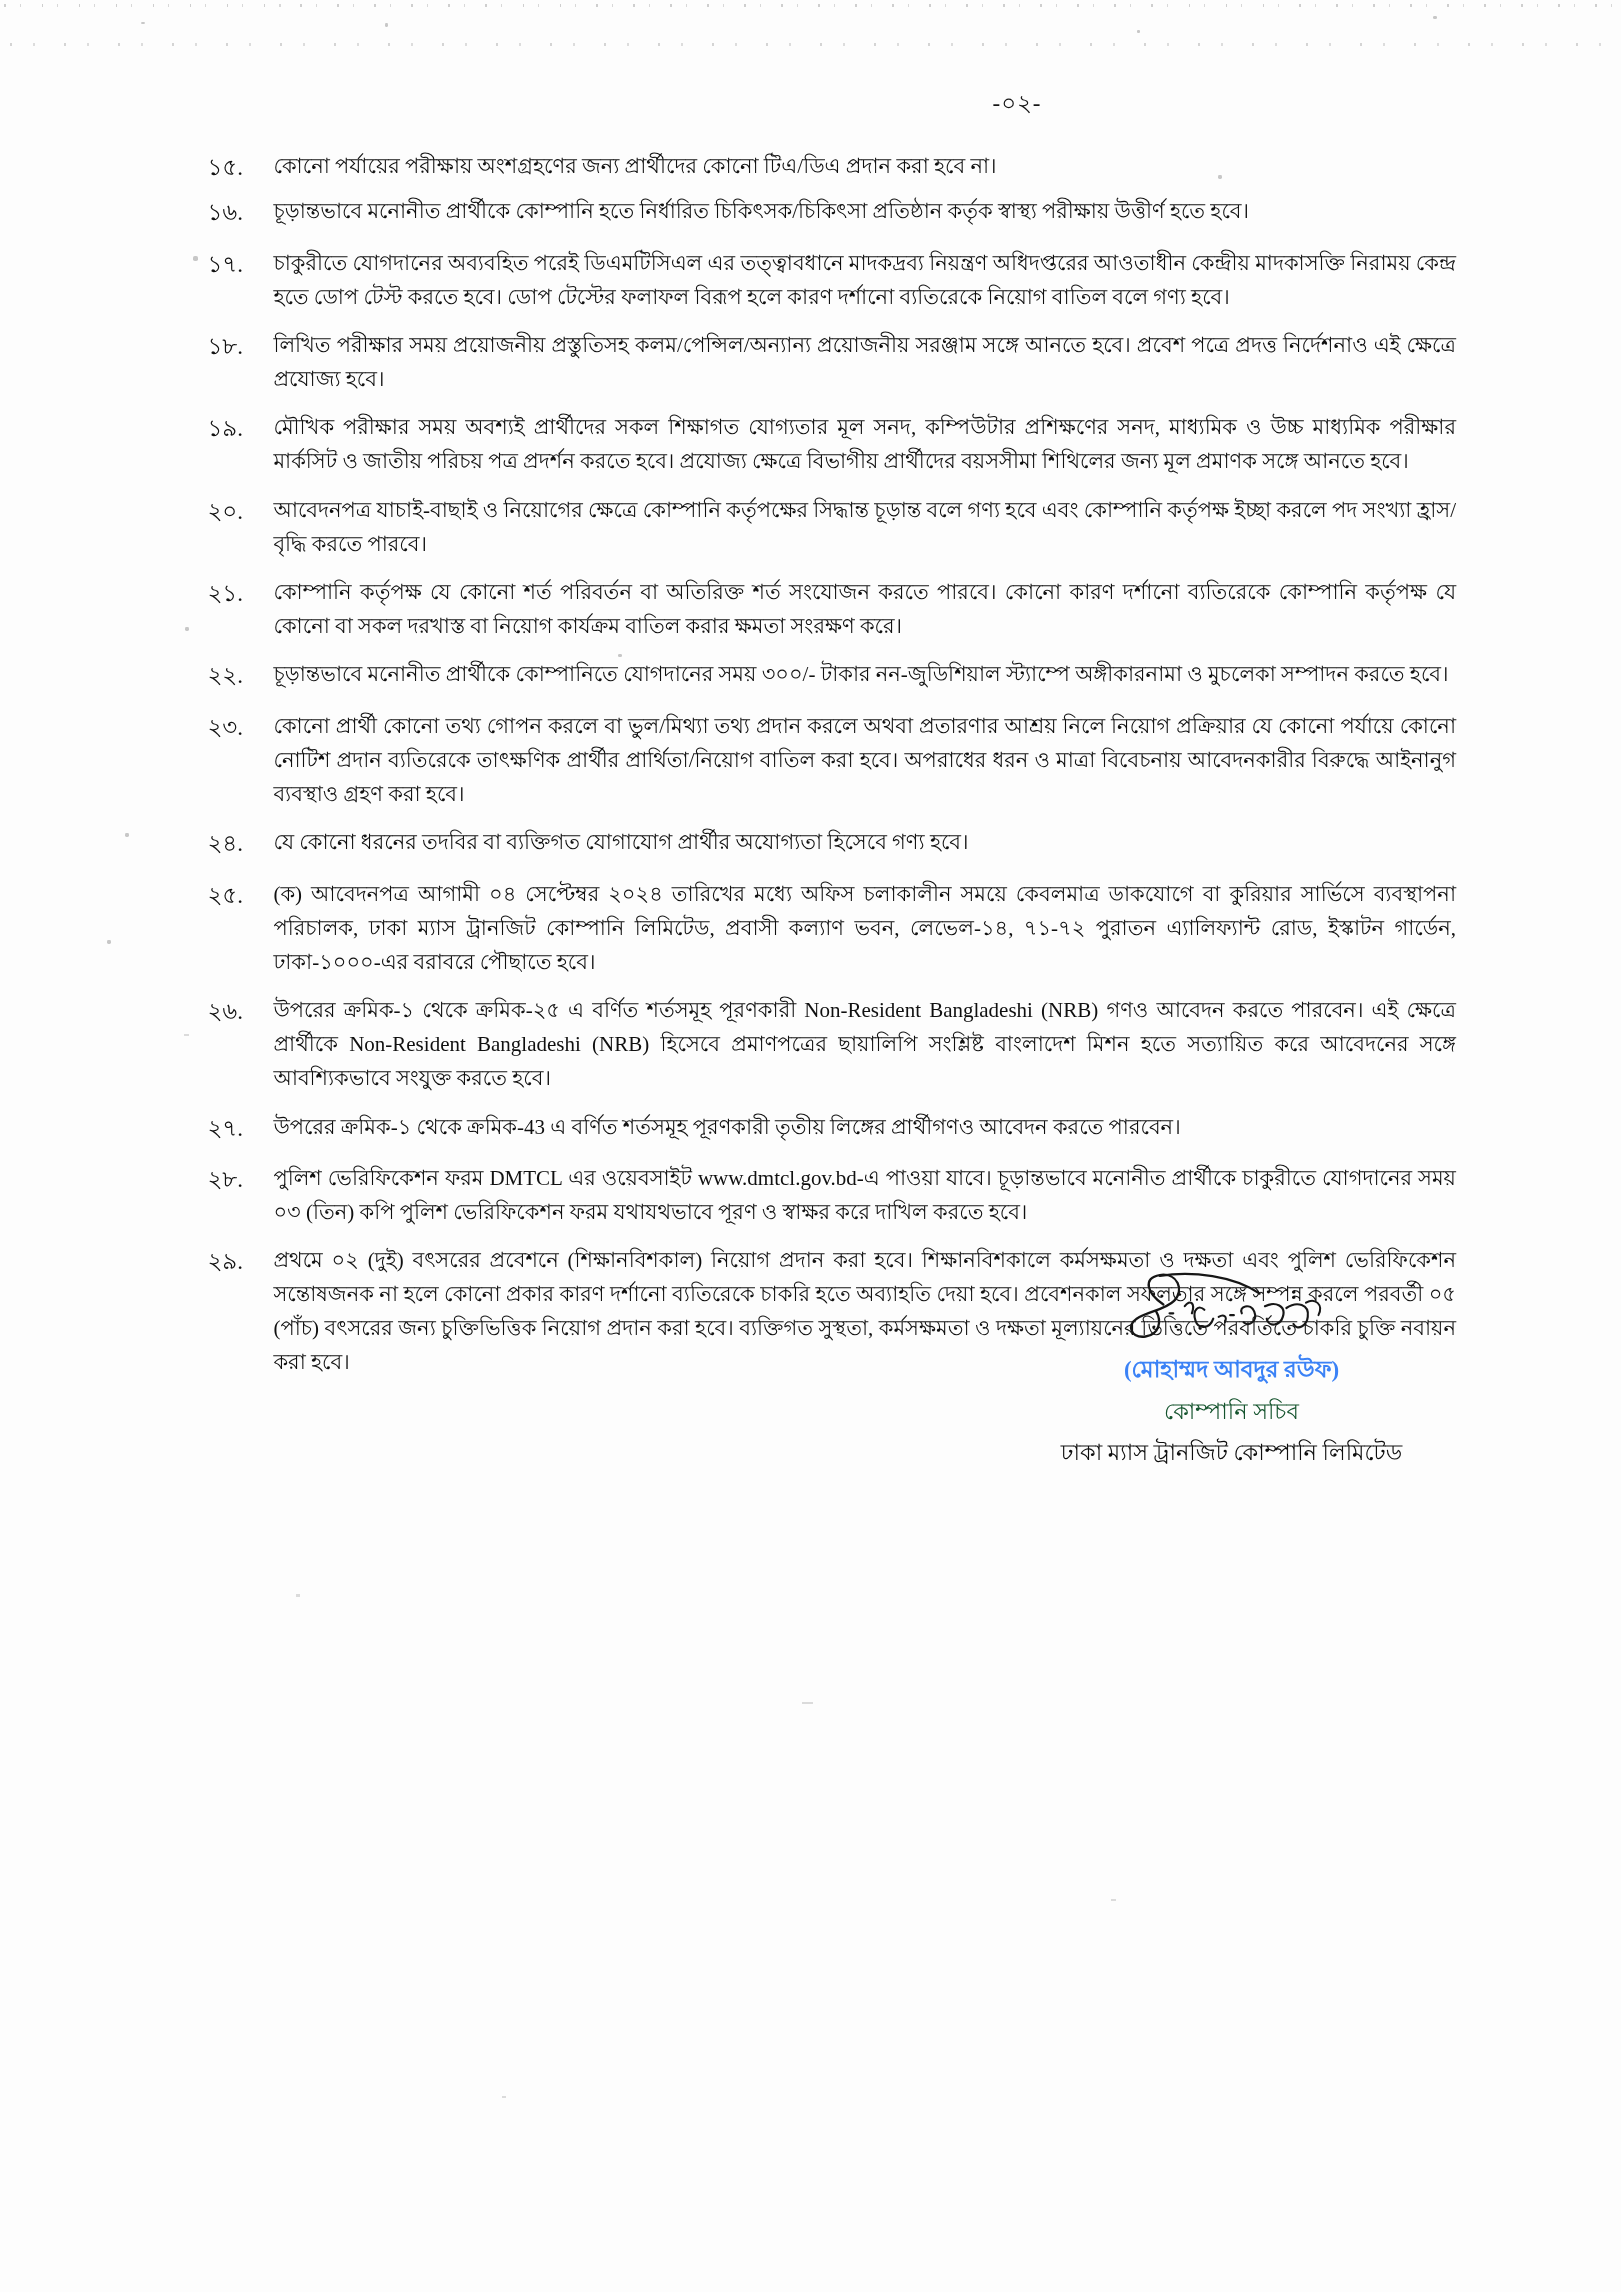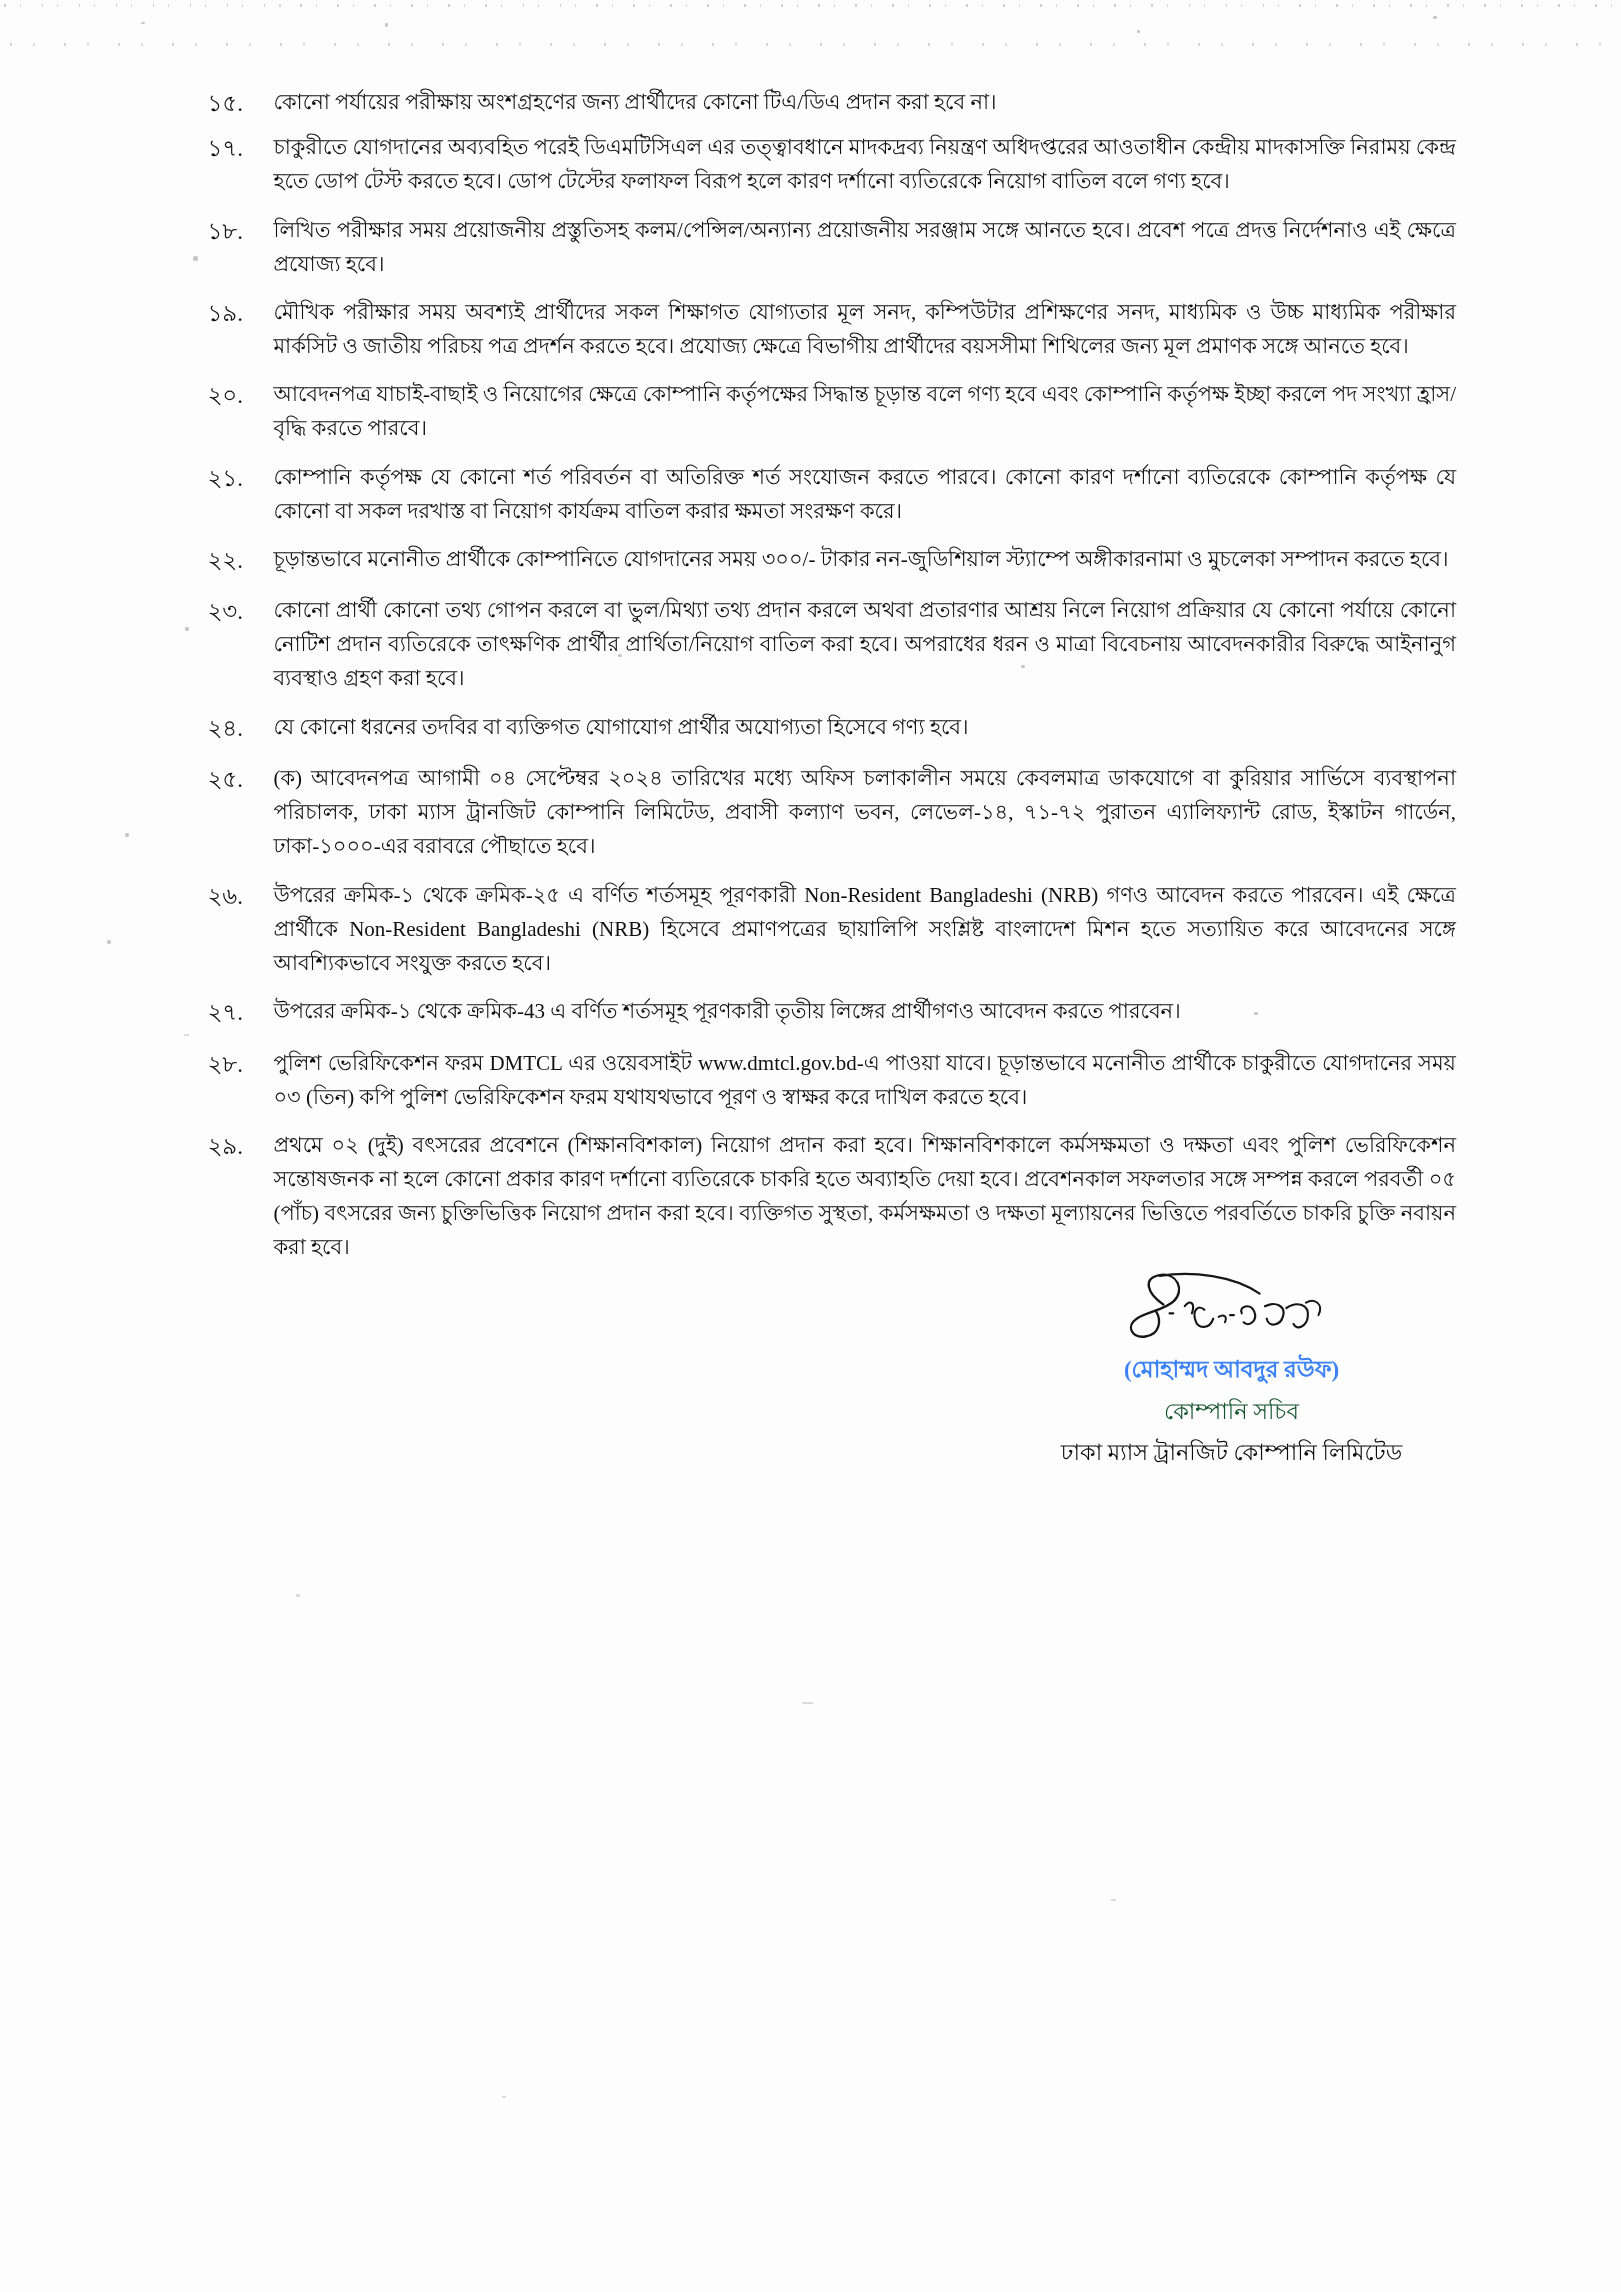--- a/index.html
+++ b/index.html
@@ -157,30 +157,37 @@
   <div class="speckle" style="left:1021px;top:665px;width:3.6px;height:2.7px;"></div>
 
   <div class="stray" style="left:184px;top:1034px;width:5.4px;height:1.8px;"></div>
   <div class="stray" style="left:802px;top:1702px;width:10.7px;height:1.8px;"></div>
   <div class="stray" style="left:296px;top:1594px;width:3.6px;height:2.7px;"></div>
   <div class="stray" style="left:1111px;top:1899px;width:4.5px;height:1.8px;"></div>
   <div class="stray" style="left:502px;top:2096px;width:3.6px;height:1.8px;"></div>
 
   <div class="content">
 
+    <div class="page-number">-০২-</div>
 
     <ol class="clauses">
 
       <li class="clause tight">
         <div class="clause-num">১৫.</div>
         <div class="clause-body">
           <p>কোনো পর্যায়ের পরীক্ষায় অংশগ্রহণের জন্য প্রার্থীদের কোনো টিএ/ডিএ প্রদান করা হবে না।</p>
         </div>
       </li>
 
+      <li class="clause">
+        <div class="clause-num">১৬.</div>
+        <div class="clause-body">
+          <p>চূড়ান্তভাবে মনোনীত প্রার্থীকে কোম্পানি হতে নির্ধারিত চিকিৎসক/চিকিৎসা প্রতিষ্ঠান কর্তৃক স্বাস্থ্য পরীক্ষায় উত্তীর্ণ হতে হবে।</p>
+        </div>
+      </li>
 
       <li class="clause">
         <div class="clause-num">১৭.</div>
         <div class="clause-body">
           <p>চাকুরীতে যোগদানের অব্যবহিত পরেই ডিএমটিসিএল এর তত্ত্বাবধানে মাদকদ্রব্য নিয়ন্ত্রণ অধিদপ্তরের আওতাধীন কেন্দ্রীয় মাদকাসক্তি নিরাময় কেন্দ্র হতে ডোপ টেস্ট করতে হবে। ডোপ টেস্টের ফলাফল বিরূপ হলে কারণ দর্শানো ব্যতিরেকে নিয়োগ বাতিল বলে গণ্য হবে।</p>
         </div>
       </li>
 
       <li class="clause">
         <div class="clause-num">১৮.</div>

